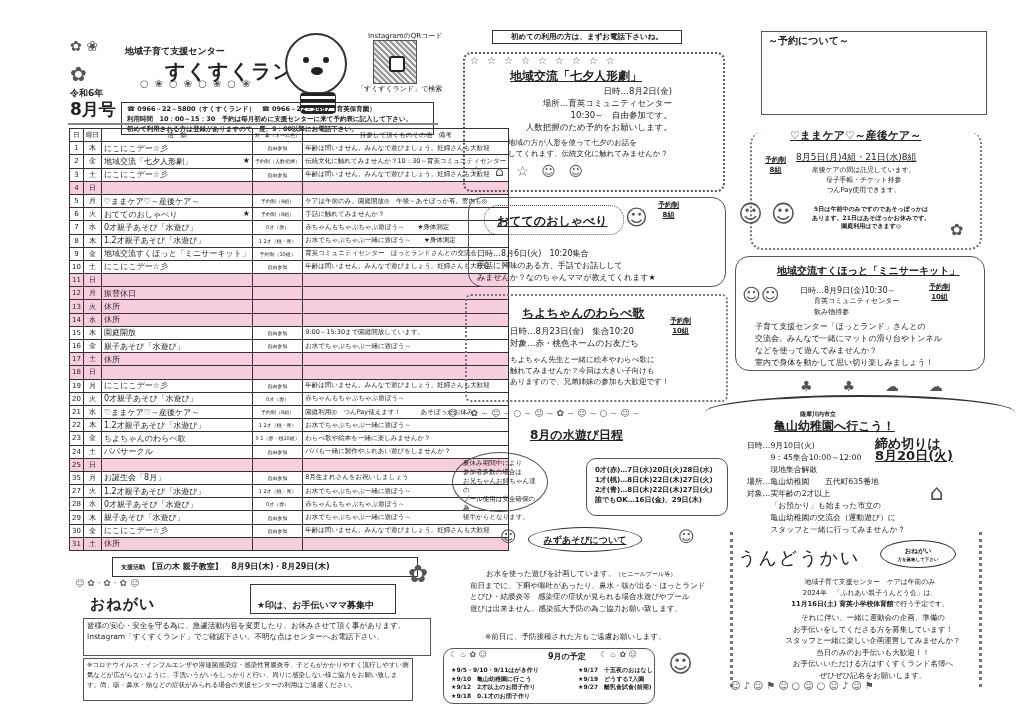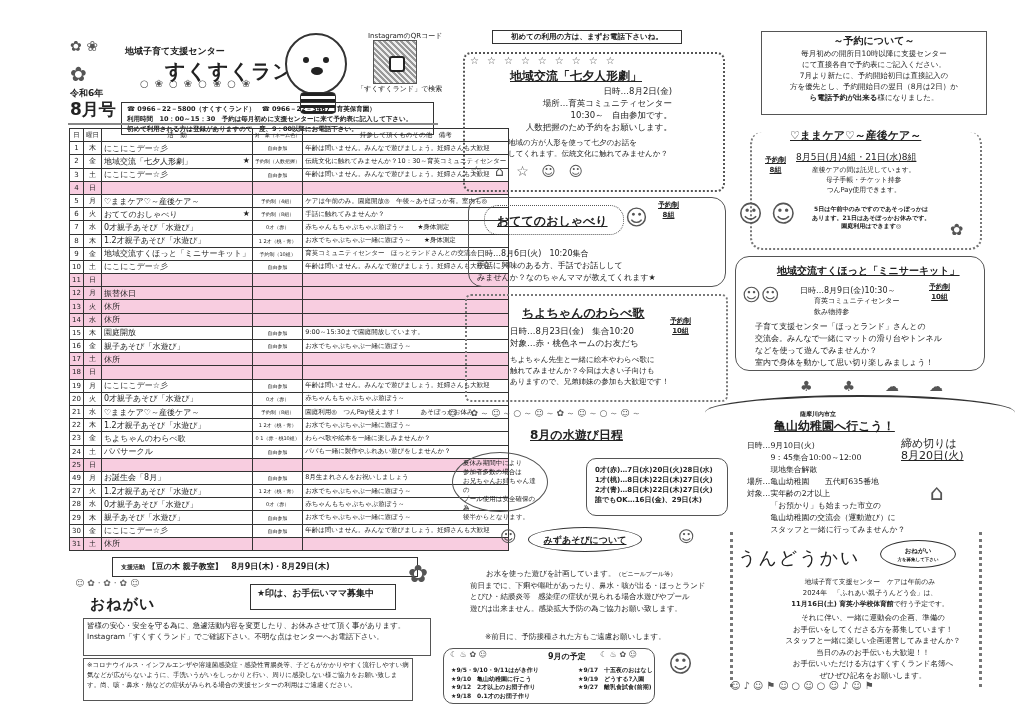--- a/index.html
+++ b/index.html
@@ -28,21 +28,21 @@
 table.cal td.c{text-align:center}
 table.cal td.act{font-size:8px}
 table.cal td.tgt{font-size:5px;text-align:center;line-height:6px}
 table.cal td.note{font-size:6.5px}
 table.cal tr.pink td{background:#f8cde0}
 .star{float:right}
 .support{left:112px;top:557px;width:306px;height:20px;border:1px solid #333;font-size:8px;font-weight:bold;padding:3px 8px}
 .support small{font-size:6px}
 .onegai{left:75px;top:585px;font-size:15px;font-weight:bold;letter-spacing:1px}
 .onegai-deco{left:75px;top:578px;font-size:9px;color:#666}
-.helpbox{left:250px;top:584px;width:146px;height:26px;border:1px solid #333;font-size:9px;font-weight:bold;padding:2px 6px}
+.helpbox{left:250px;top:584px;width:146px;height:26px;border:1px solid #333;font-size:9px;font-weight:bold;padding:14px 6px}
 .notice1{left:83px;top:618px;width:348px;height:38px;border:1px solid #555;font-size:7.5px;line-height:11px;padding:1px 3px}
 .notice2{left:83px;top:658px;width:330px;height:43px;border:1px solid #555;font-size:6.5px;line-height:10px;padding:1px 3px}
 .sunflower{left:408px;top:560px;font-size:24px;color:#555}
 
 .firsttime{left:492px;top:30px;width:190px;height:14px;border:1px solid #333;font-size:7.5px;font-weight:bold;text-align:center;padding-top:1px}
 .tanabata-border{left:463px;top:52px;width:262px;height:140px;border:2px dotted #555;border-radius:8px}
 .tana-title{left:510px;top:68px;font-size:12px;font-weight:bold;text-decoration:underline}
 .tana-body{left:512px;top:85px;font-size:8.5px;line-height:12px;text-align:right;width:160px}
 .tana-body2{left:508px;top:137px;font-size:7.5px;line-height:11px}
 .otete{left:468px;top:197px;width:258px;height:90px;border:1px solid #555;border-radius:14px}
@@ -61,38 +61,38 @@
 .mizu-oval{left:528px;top:527px;width:114px;height:25px;border:1px solid #333;border-radius:50%;font-size:9px;font-weight:bold;text-decoration:underline;text-align:center;padding-top:6px}
 .mizu-body{left:470px;top:568px;font-size:7.5px;line-height:11.5px;width:260px}
 .mizu-body small{font-size:6px}
 .mizu-note{left:485px;top:632px;font-size:7.5px}
 .sept{left:443px;top:648px;width:212px;height:56px;border:1px solid #555;border-radius:10px}
 .sept-title{left:548px;top:651px;font-size:8px;font-weight:bold}
 .sept-l{left:451px;top:666px;font-size:6px;line-height:8.5px;font-weight:bold}
 .sept-r{left:578px;top:666px;font-size:6px;line-height:8.5px;font-weight:bold}
 
 .yoyaku{left:761px;top:31px;width:226px;height:84px;border:1px solid #555;padding:2px 6px}
-.yoyaku-title{font-size:10px;font-weight:bold;text-align:center}
+.yoyaku-title{font-size:10px;font-weight:bold;text-align:left}
 .yoyaku-body{font-size:7.5px;line-height:11px;text-align:center}
 .yoyaku-body b{font-weight:bold}
 .mama-wrap{left:750px;top:132px;width:232px;height:118px;border:2px dotted #777;border-radius:12px;border-top:none}
 .mama-title{left:790px;top:128px;font-size:11px;font-weight:bold;text-decoration:underline}
 .mama-res{left:765px;top:155px;font-size:7px;font-weight:bold;text-decoration:underline;text-align:center}
 .mama-date{left:796px;top:151px;font-size:9px;text-decoration:underline}
 .mama-body{left:812px;top:165px;font-size:6.8px;line-height:10px;text-align:center}
 .mama-note{left:812px;top:205px;font-size:6px;font-weight:bold;line-height:8.5px;text-align:center}
 .mini{left:735px;top:256px;width:250px;height:115px;border:1px solid #555;border-radius:14px}
 .mini-title{left:777px;top:264px;font-size:10px;font-weight:bold;text-decoration:underline}
 .mini-date{left:800px;top:285px;font-size:8px;line-height:11px}
 .mini-res{left:929px;top:282px;font-size:7px;font-weight:bold;text-decoration:underline;text-align:center}
 .mini-body{left:755px;top:321px;font-size:8px;line-height:12px}
 .kameyama-city{left:800px;top:410px;font-size:6px;font-weight:bold}
 .kameyama-title{left:774px;top:418px;font-size:12px;font-weight:bold;text-decoration:underline}
 .kameyama-body{left:747px;top:440px;font-size:7.8px;line-height:12px}
-.deadline{left:901px;top:438px;font-size:11px;font-weight:normal;line-height:12px}
+.deadline{left:875px;top:438px;font-size:13px;font-weight:bold;line-height:12px}
 .deadline span{text-decoration:underline}
 .hill{left:705px;top:395px;width:310px;height:35px;border-top:2px solid #333;border-radius:50% 50% 0 0}
 .undo-title{left:738px;top:546px;font-size:18px;font-weight:400;letter-spacing:2px}
 .onegai-bubble{left:880px;top:540px;width:76px;height:28px;border:1px solid #333;border-radius:50%;text-align:center;font-size:6.5px;font-weight:bold;line-height:8px;padding-top:6px}
 .onegai-bubble small{font-size:4.5px}
 .undo-body1{left:775px;top:577px;font-size:6.8px;line-height:11px;text-align:center;width:190px}
 .undo-body1 b{font-weight:bold}
 .undo-body2{left:758px;top:612px;font-size:7.5px;line-height:11.5px;text-align:center;width:230px}
 .undo-border{left:730px;top:532px;width:252px;height:155px;border-left:3px dotted #777;border-right:3px dotted #777}
 .undo-bottom{left:730px;top:680px;font-size:10px;color:#555;letter-spacing:3px}
@@ -310,21 +310,21 @@
         <td class="note"><span>パパも一緒に製作やふれあい遊びをしませんか？</span></td>
       </tr>
       <tr class="pink">
         <td class="c"><span>25</span></td>
         <td class="c"><span>日</span></td>
         <td class="act"><span></span></td>
         <td class="tgt"><span></span></td>
         <td class="note"><span></span></td>
       </tr>
       <tr>
-        <td class="c"><span>49</span></td>
+        <td class="c"><span>35</span></td>
         <td class="c"><span>月</span></td>
         <td class="act"><span>お誕生会「8月」</span></td>
         <td class="tgt"><span>自由参加</span></td>
         <td class="note"><span>8月生まれさんをお祝いしましょう</span></td>
       </tr>
       <tr>
         <td class="c"><span>27</span></td>
         <td class="c"><span>火</span></td>
         <td class="act"><span>1.2才親子あそび「水遊び」</span></td>
         <td class="tgt"><span>1 2才（桃・青）</span></td>
@@ -459,27 +459,20 @@
 </div>
 <div class="abs sept-r">
   <div>★9/17　十五夜のおはなし</div>
   <div>★9/19　どうする?入園</div>
   <div>★9/27　離乳食試食(前期)</div>
 </div>
 <div class="abs" style="left:668px;top:650px;font-size:24px;color:#555">☺</div>
 
 <div class="abs yoyaku">
   <div class="yoyaku-title">～予約について～</div>
-  <div class="yoyaku-body">
-    <div>毎月初めの開所日10時以降に支援センター</div>
-    <div>にて直接各自で予約表にご記入ください。</div>
-    <div>7月より新たに、予約開始初日は直接記入の</div>
-    <div>方を優先とし、予約開始日の翌日（8月は2日）か</div>
-    <div><b>ら電話予約が出来る</b><span>様になりました。</span></div>
-  </div>
 </div>
 
 <div class="abs mama-wrap"></div>
 <div class="abs mama-title">♡ままケア♡～産後ケア～</div>
 <div class="abs mama-res">
   <div>予約制</div>
   <div>8組</div>
 </div>
 <div class="abs mama-date">8月5日(月)4組・21日(水)8組</div>
 <div class="abs mama-body">

